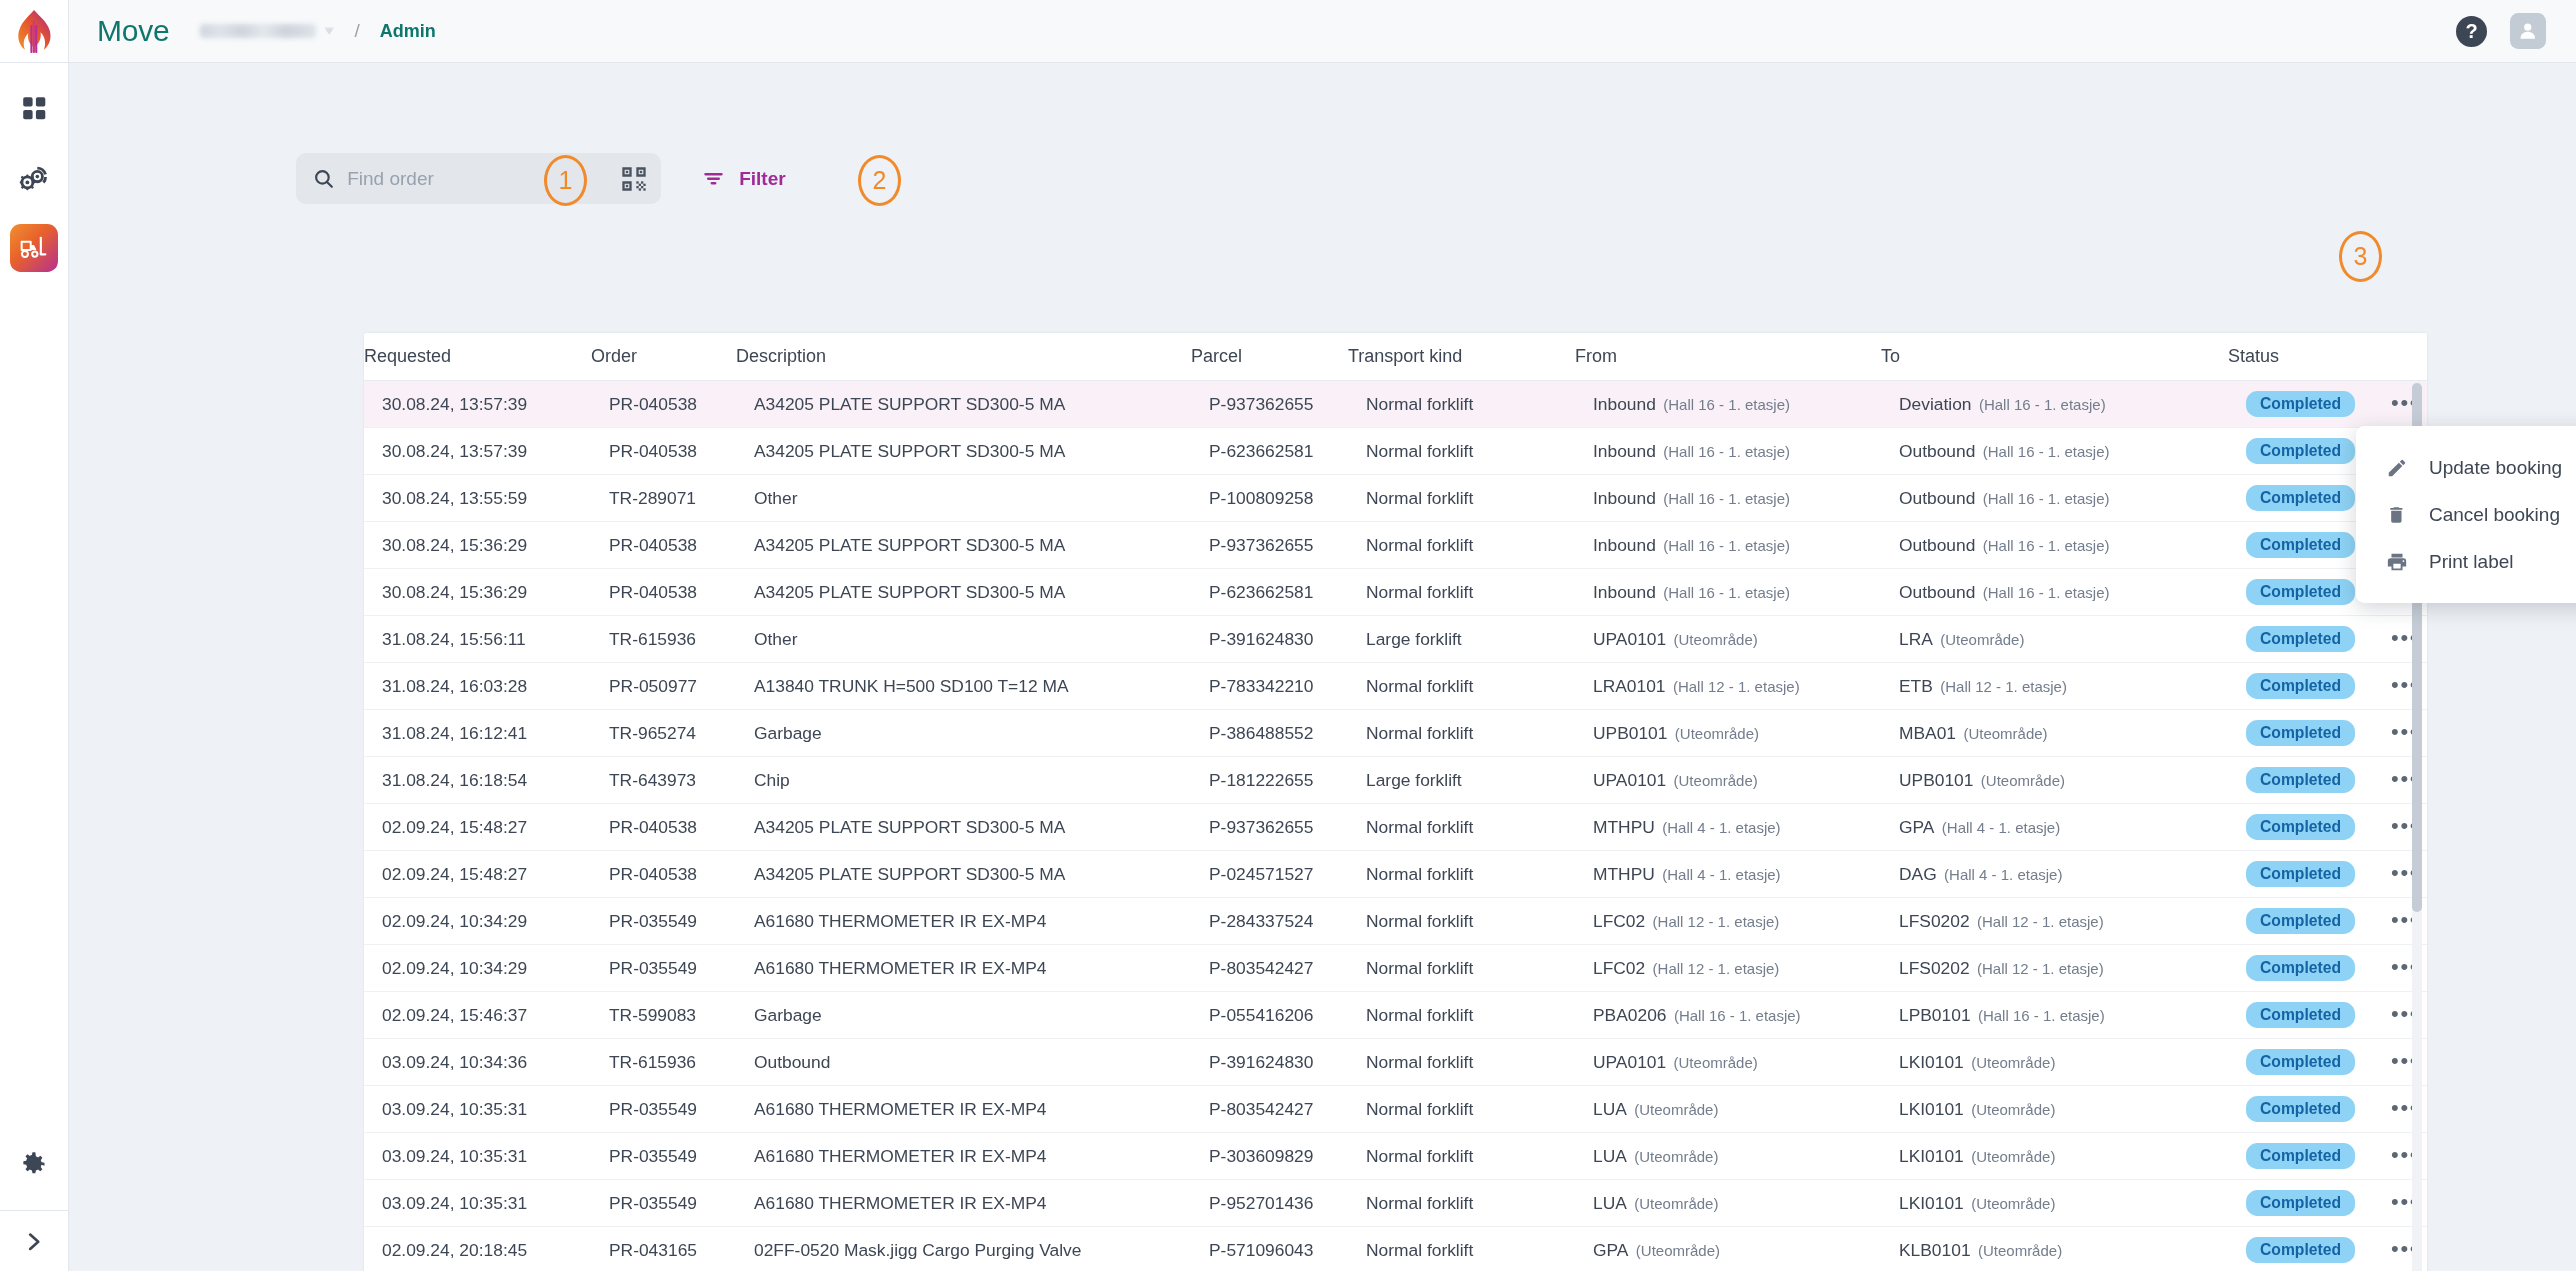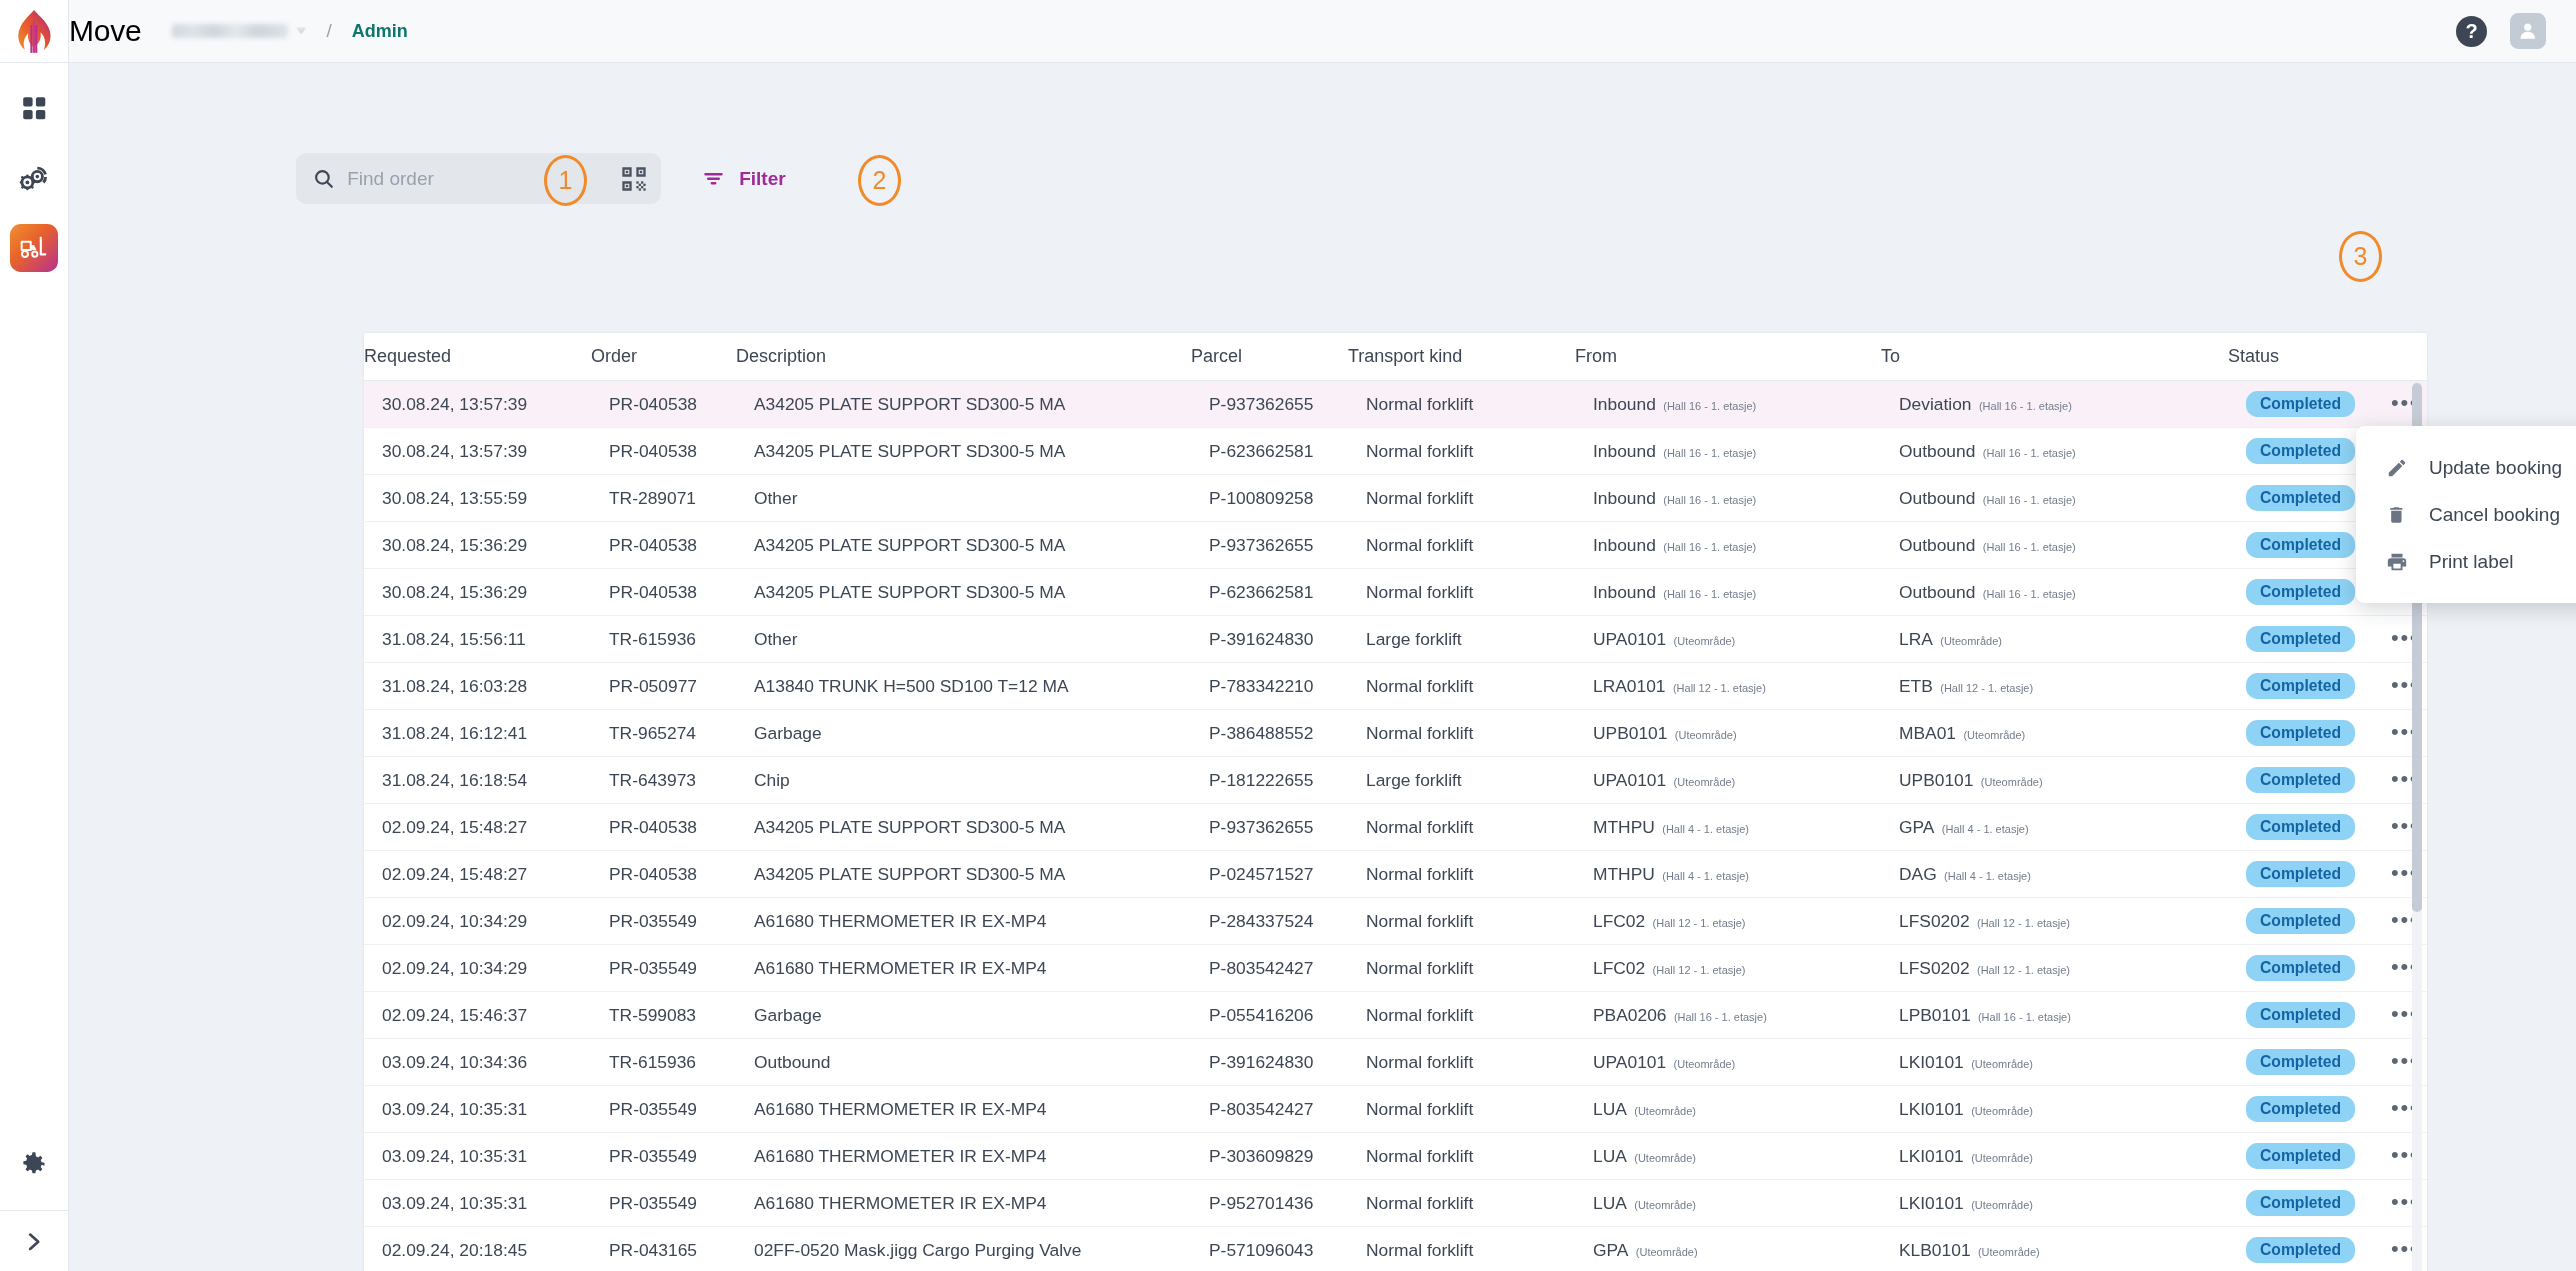--- a/index.html
+++ b/index.html
@@ -35,21 +35,22 @@
     display: flex;
     align-items: center;
     justify-content: center;
     border-right: 0.8px solid #e2e7ed;
     background: #fff;
     flex: none;
   }
   .logo-mark { width: 38px; height: 43px; display:block; }
   .brand-title {
     font-size: 30px;
-    color: #000000;
+    color: #0f766e;
+    margin-left: 28px;
     letter-spacing: -0.2px;
     font-weight: 400;
   }
   .company-redacted {
     margin-left: 30px;
     width: 116px;
     height: 14px;
     border-radius: 4.1px;
     background: linear-gradient(90deg,#cfd5dd 0%, #dde2e8 18%, #cdd3db 36%, #e3e7ec 55%, #ccd2da 74%, #dde2e8 100%);
     filter: blur(2.5px);
@@ -305,21 +306,21 @@
   }
   .trow.highlight { background: #f9f1f7; }
   .trow .td {
     font-size: 17.4px;
     color: #3d4654;
     white-space: nowrap;
     overflow: hidden;
   }
   .loc-sub {
     color: #737d8c;
-    font-size: 11px;
+    font-size: 15px;
     margin-left: 7.4px;
   }
   .badge {
     display: inline-block;
     background: #8ed3f5;
     color: #1464a5;
     font-size: 15.7px;
     font-weight: 700;
     border-radius: 11.6px;
     padding: 4.1px 14px;

